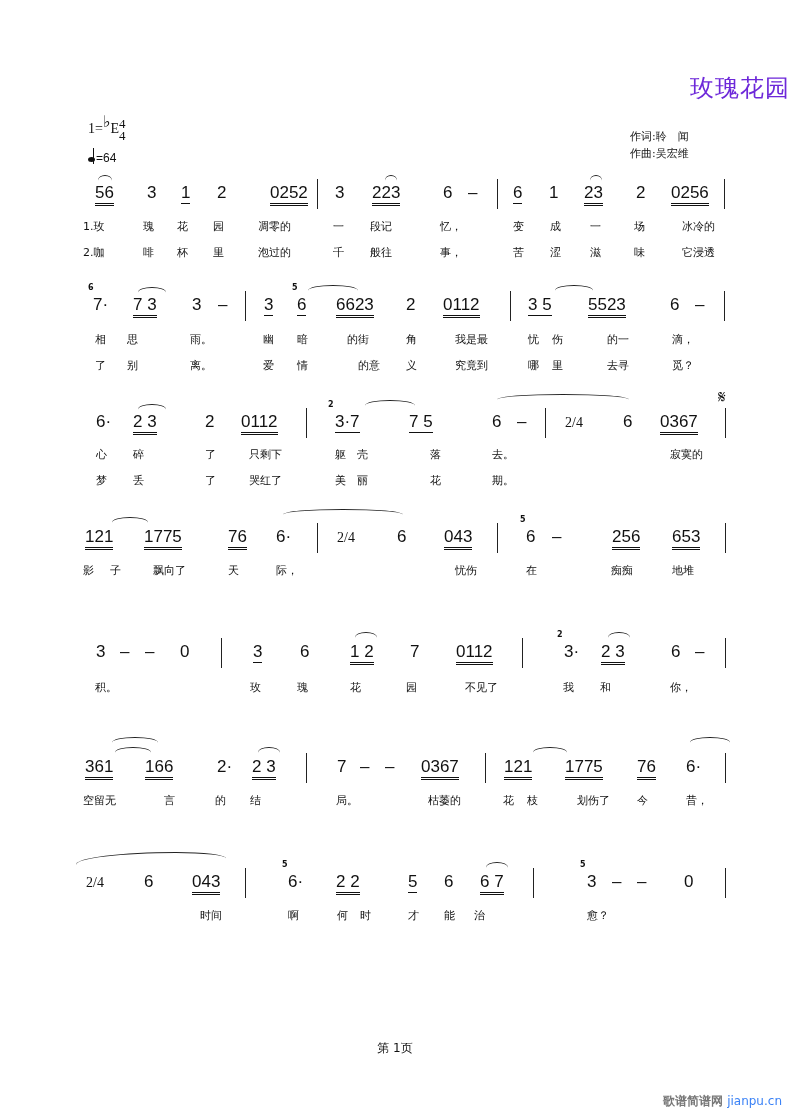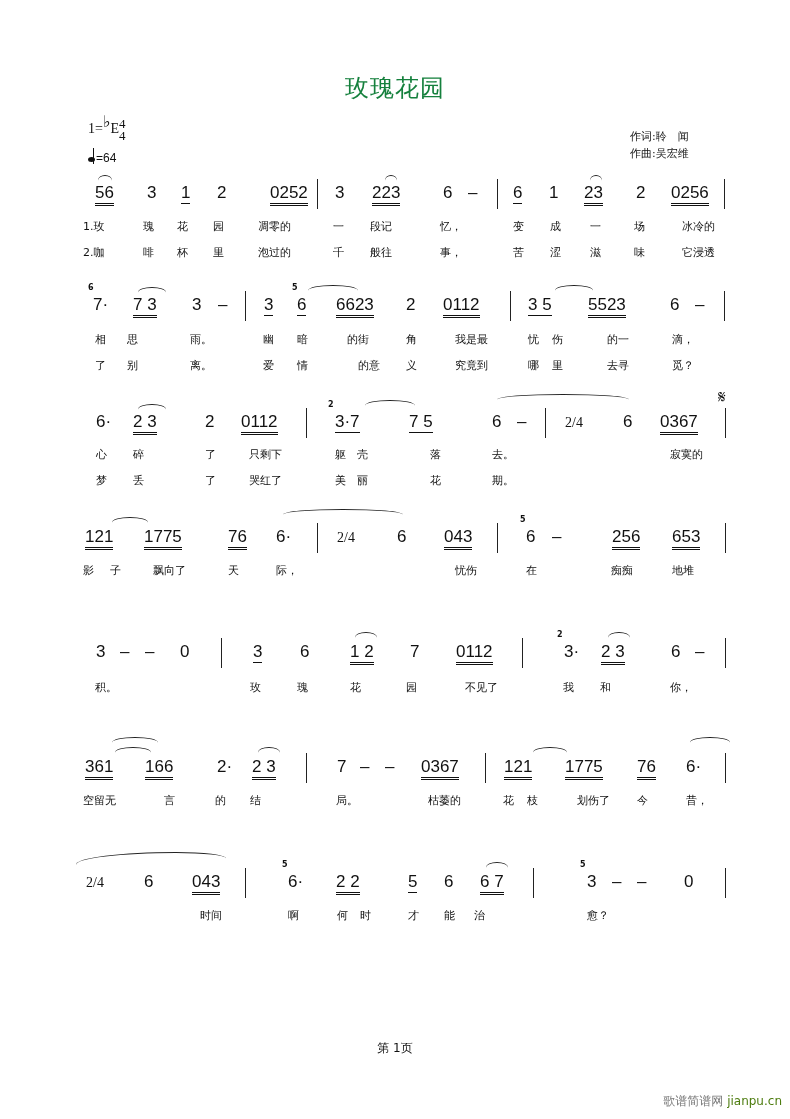--- a/index.html
+++ b/index.html
@@ -1,38 +1,38 @@
 <!DOCTYPE html>
 <html><head>
 <meta charset="utf-8">
 <style>
   html, body { margin: 0; padding: 0; background: #ffffff; }
   body { width: 790px; height: 1119px; position: relative; overflow: hidden;
          font-family: "DejaVu Sans", "Liberation Sans", sans-serif; color: #111; }
-  .title { position: absolute; left: 0; width: 790px; top: 72px; text-align: center;
-           font-family: "DejaVu Serif", "Liberation Serif", serif; font-size: 24px; color: #15803d; letter-spacing: 1px; }
+  .title { position: absolute; left: 0; width: 790px; top: 72px; text-align: right;
+           font-family: "DejaVu Serif", "Liberation Serif", serif; font-size: 24px; color: #6d28d9; letter-spacing: 1px; }
   .key { position: absolute; left: 88px; top: 118px; font-family: "Liberation Serif", serif; font-size: 14px; }
   .key .flat { position: relative; top: -6px; font-size: 16px; }
   .key .frac { display: inline-block; vertical-align: middle; text-align: center; line-height: 12px; font-size: 13px; }
   .tempo { position: absolute; left: 88px; top: 146px; font-size: 12px; font-family: "Liberation Sans", sans-serif; }
   .tempo .note { display: inline-block; width: 7px; height: 5px; background: #111; border-radius: 50%; position: relative; top: 0px; }
   .tempo .stem { display: inline-block; width: 1px; height: 16px; background: #111; position: relative; left: -2px; top: 2px; }
   .credits { position: absolute; left: 630px; top: 128px; font-size: 11px; line-height: 17px; }
   .row { position: absolute; left: 0; width: 790px; }
   .n { position: absolute; font-family: "Liberation Sans", sans-serif; font-size: 17px; top: 0; white-space: nowrap; }
   .l { position: absolute; font-size: 11px; white-space: nowrap; }
   .bar { position: absolute; width: 1px; height: 30px; background: #222; top: -4px; }
   .u1 { border-bottom: 1px solid #111; }
   .u2 { border-bottom: 3px double #111; }
   .ts { font-family: "Liberation Serif", serif; font-size: 14px; top: 3px; }
   .grace { position: absolute; font-size: 8px; font-weight: bold; top: -12px; }
   .arc { position: absolute; border-top: 1px solid #222; border-radius: 50% 50% 0 0; height: 10px; }
   .footer { position: absolute; top: 1040px; left: 0; width: 790px; text-align: center; font-size: 12px; }
   .wm { position: absolute; right: 8px; top: 1093px; font-size: 12px; color: #777; }
-  .wm span { color: #4d7c0f; }
+  .wm span { color: #3b82f6; }
   .segno { position: absolute; left: 718px; top: 386px; font-size: 18px; }
 </style>
 </head>
 <body>
 
 <div class="title">玫瑰花园</div>
 
 <div class="key">
   <span>1=</span><span class="flat">♭</span><span>E</span><span class="frac"><span>4</span><br><span>4</span></span>
 </div>
@@ -318,13 +318,13 @@
   <span class="l" style="left:288px">啊</span>
   <span class="l" style="left:337px">何</span>
   <span class="l" style="left:360px">时</span>
   <span class="l" style="left:408px">才</span>
   <span class="l" style="left:444px">能</span>
   <span class="l" style="left:474px">治</span>
   <span class="l" style="left:587px">愈？</span>
 </div>
 
 <div class="footer">第 1页</div>
-<div class="wm"><b style="font-weight:normal">歌谱简谱网 </b><span>jianpu.cn</span></div>
+<div class="wm"><b style="font-weight:bold">歌谱简谱网 </b><span>jianpu.cn</span></div>
 
 </body></html>

